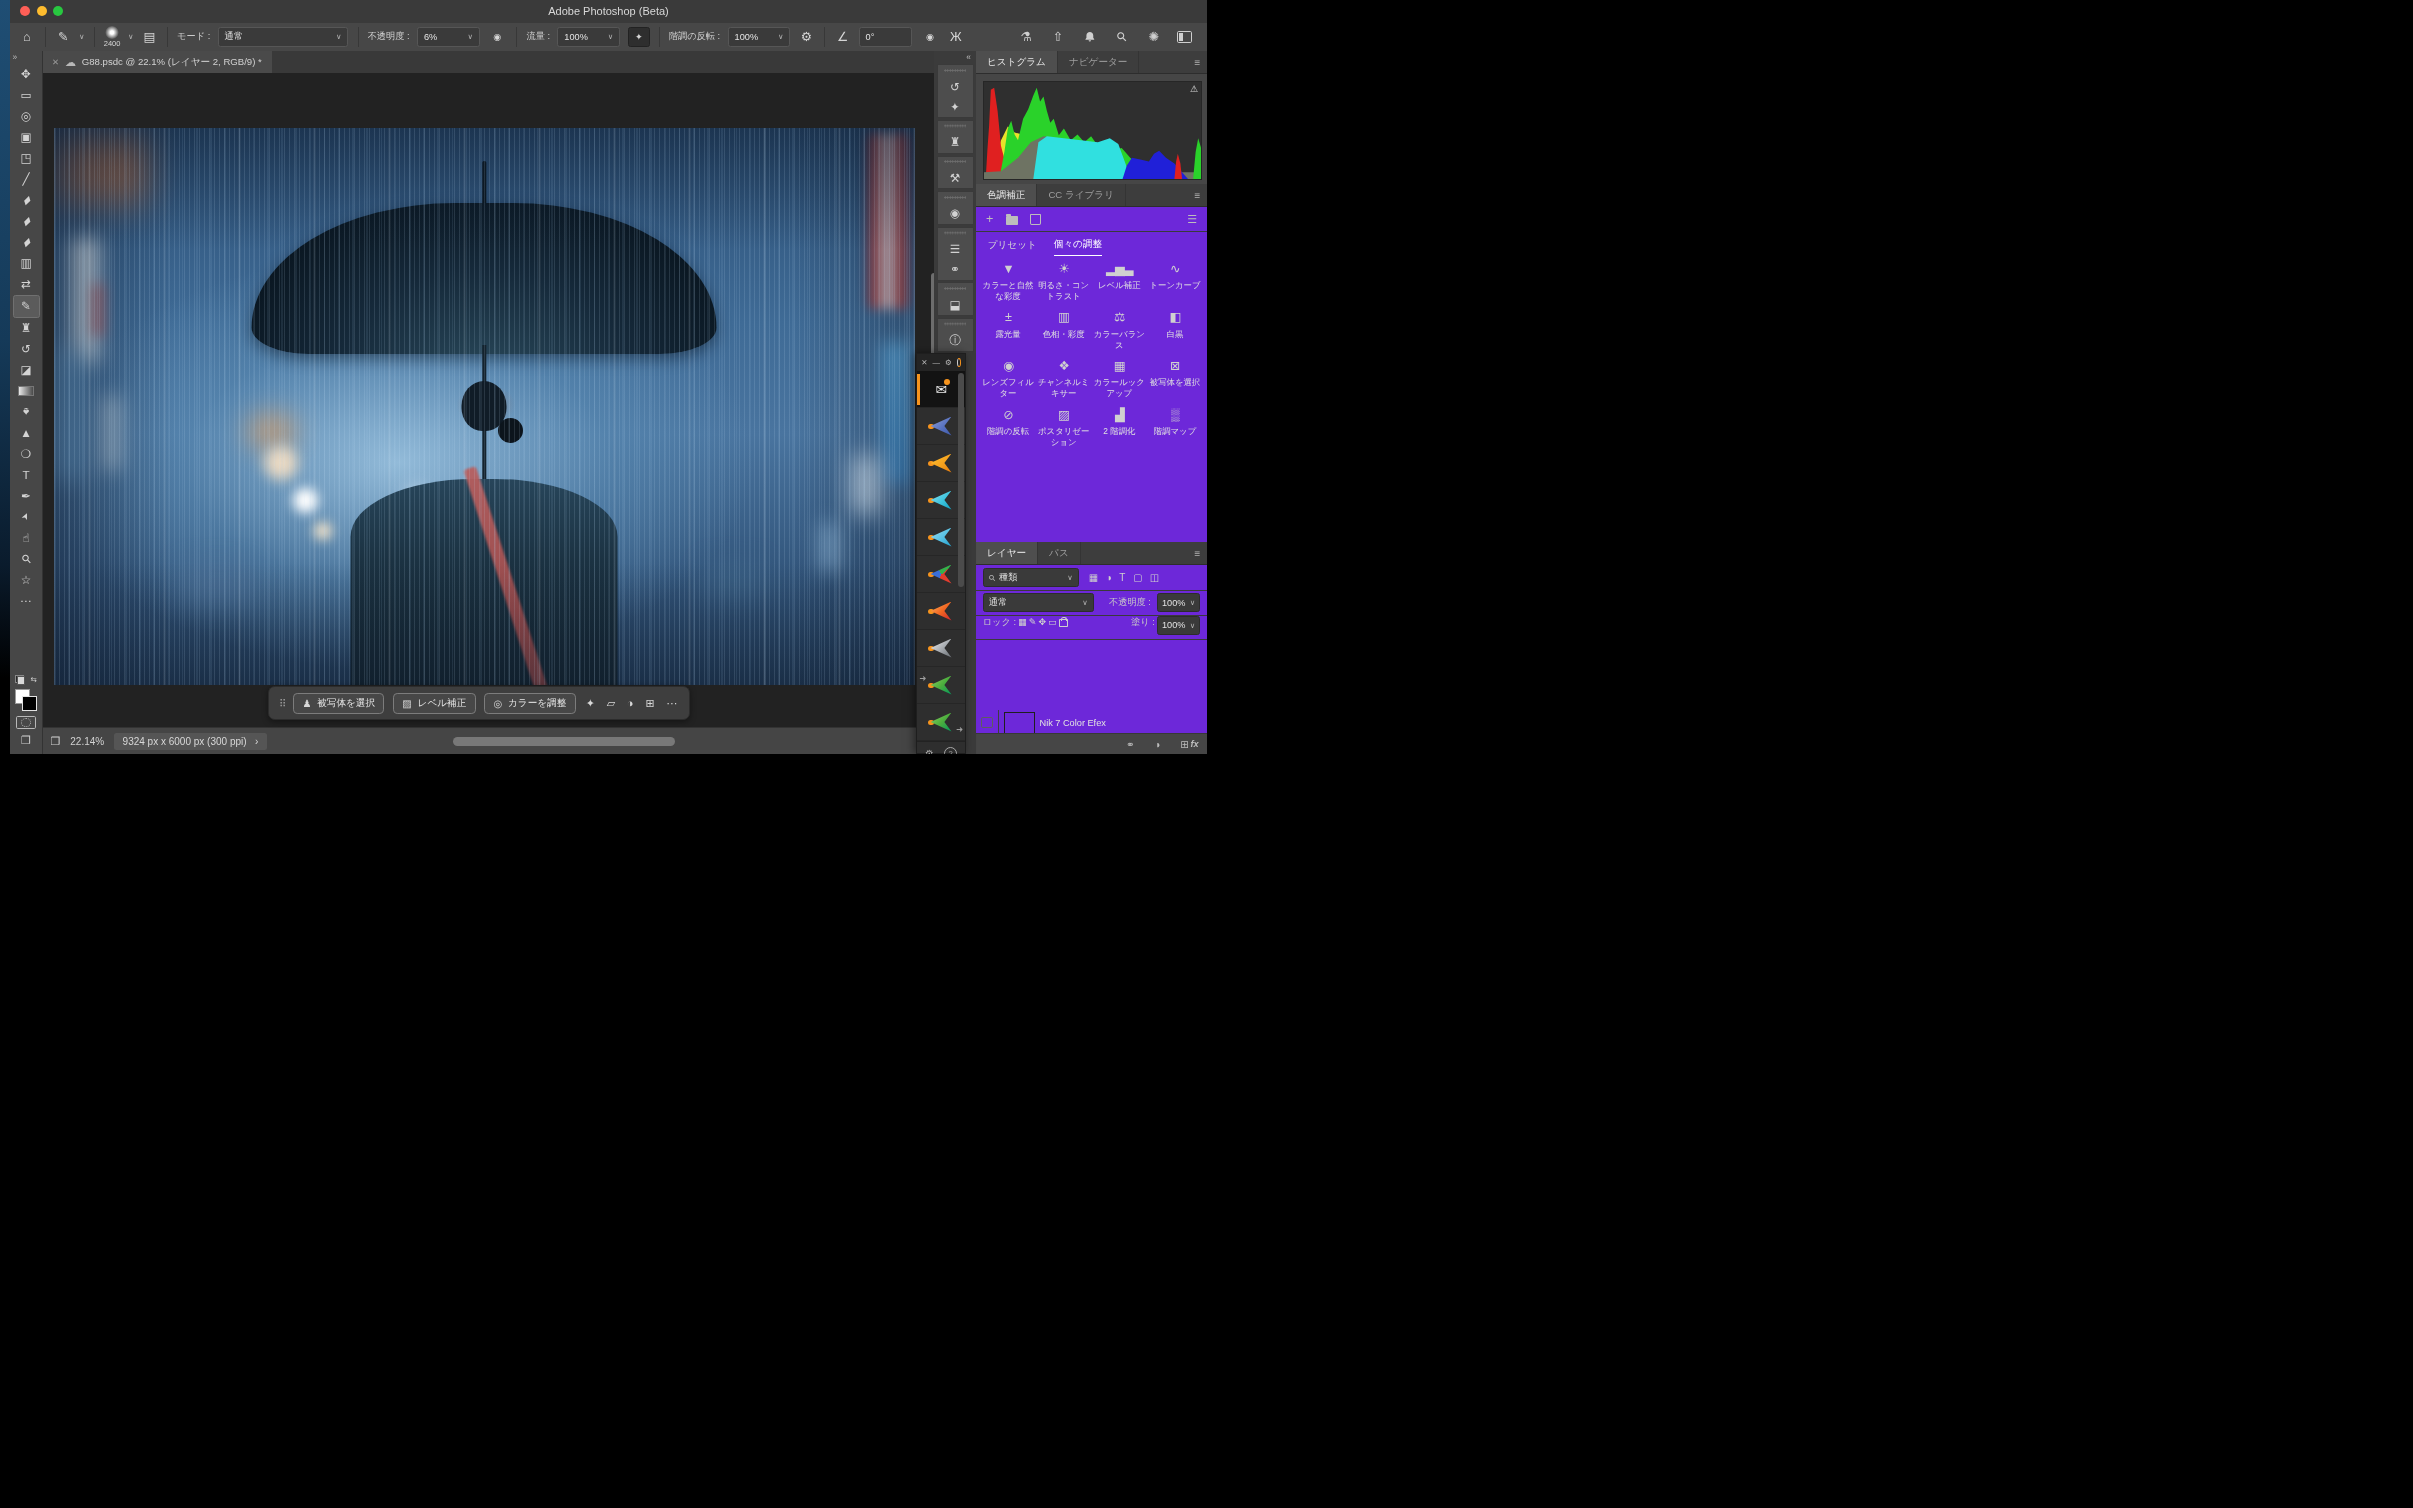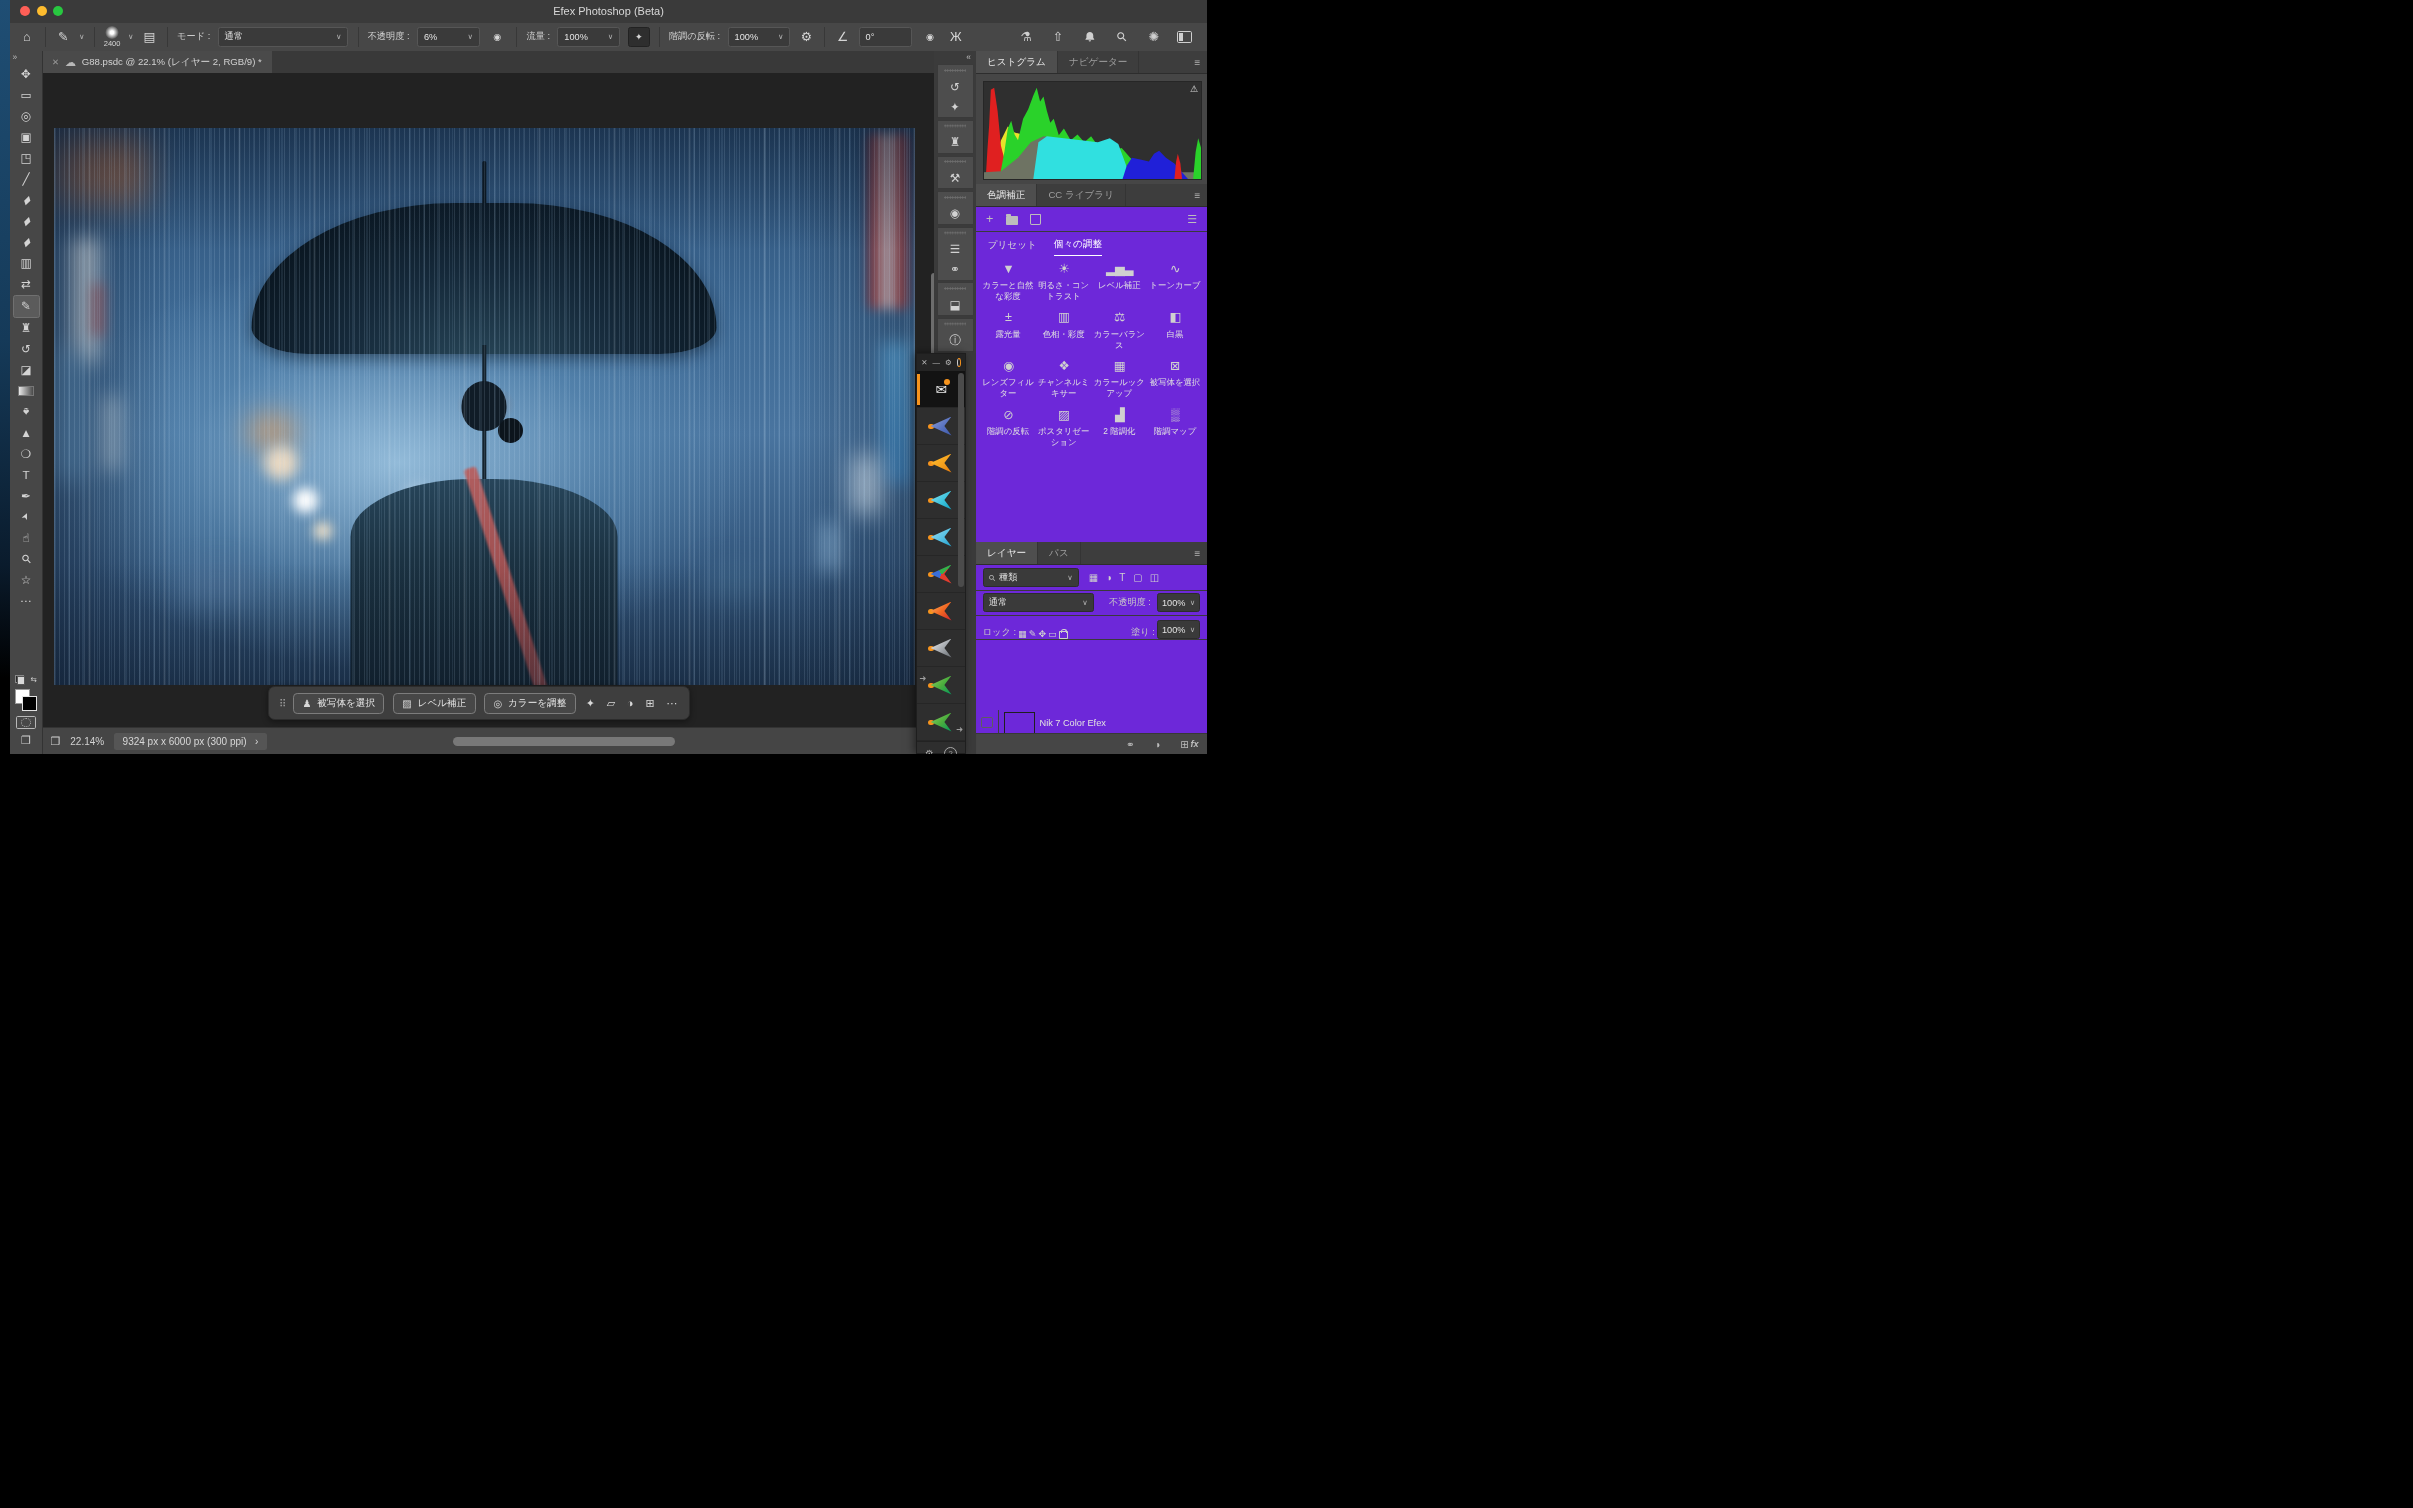--- a/index.html
+++ b/index.html
@@ -142,21 +142,21 @@
              display:flex;align-items:center;gap:4.2px;padding:0 5px;color:#e0e0e0}
   .sglyph{font-size:8.4px;transform:rotate(-45deg);color:#b8b8b8}
   .fics{display:flex;gap:7.5px;margin-left:3.4px}
   .fic{color:#cfcfcf;font-size:10px}
   .lblend{height:23.5px;display:flex;align-items:center;gap:5.9px;padding:0 6.7px;border-bottom:0.8px solid #3a3a3a}
   .blendsel{width:99px;height:17px;background:#3a3a3a;border:0.8px solid #2c2c2c;border-radius:2.5px;
             display:flex;align-items:center;padding:0 5px;color:#e2e2e2}
   .blendsel .chev{margin-left:auto}
   .valbox{height:17px;background:#3a3a3a;border:0.8px solid #2c2c2c;border-radius:2.5px;display:flex;
           align-items:center;gap:4.2px;padding:0 4.2px;color:#e2e2e2}
-  .llock{height:23.5px;display:flex;align-items:flex-end;gap:2px;padding:0 6.7px;border-bottom:0.8px solid #3a3a3a}
+  .llock{height:23.5px;display:flex;align-items:flex-start;gap:2px;padding:0 6.7px;border-bottom:0.8px solid #3a3a3a}
   .lockic{color:#cfcfcf;font-size:9.2px}
   .iconlock{width:7.5px;height:5.9px;border:0.8px solid #cfcfcf;border-radius:0.8px;position:relative;margin-top:3.4px}
   .iconlock::before{content:"";position:absolute;left:0.8px;top:-3.4px;width:4.2px;height:3.4px;
                     border:0.8px solid #cfcfcf;border-bottom:none;border-radius:2.5px 2.5px 0 0}
   .layerlist{position:absolute;left:0;right:0;top:168px;bottom:20px;overflow:hidden}
   .layer-row{height:25px;display:flex;align-items:center;gap:5px;border-bottom:0.8px solid #3e3e3e;padding-right:0}
   .vis{width:22px;height:100%;display:flex;align-items:center;justify-content:center;border-right:0.8px solid #3e3e3e;flex:0 0 auto}
   .vis.off::before{content:"";width:9.2px;height:9.2px;border:0.8px solid #5e5e5e;border-radius:1.7px}
   .lthumb{width:28.5px;height:20px;border:0.8px solid #1f1f1f;flex:0 0 auto;
           background:radial-gradient(ellipse 40% 45% at 50% 55%, #0e1c2a 0%, rgba(14,28,42,.8) 45%, rgba(14,28,42,0) 70%),
@@ -195,21 +195,21 @@
 <body>
 
 <div class="sliver"></div>
 
 <div class="titlebar">
   <div class="lights">
     <span class="light" style="background:#ff5f57"></span>
     <span class="light" style="background:#febc2e"></span>
     <span class="light" style="background:#28c840"></span>
   </div>
-  <span class="titletext">Efex Photoshop (Beta)</span>
+  <span class="titletext">Adobe Photoshop (Beta)</span>
 </div>
 
 <div class="optionsbar">
   <span class="oicon">⌂</span>
   <span class="osep"></span>
   <span class="oicon">✎</span>
   <span class="chev">∨</span>
   <span class="osep"></span>
   <span class="bstack">
     <span class="bdot"></span>

